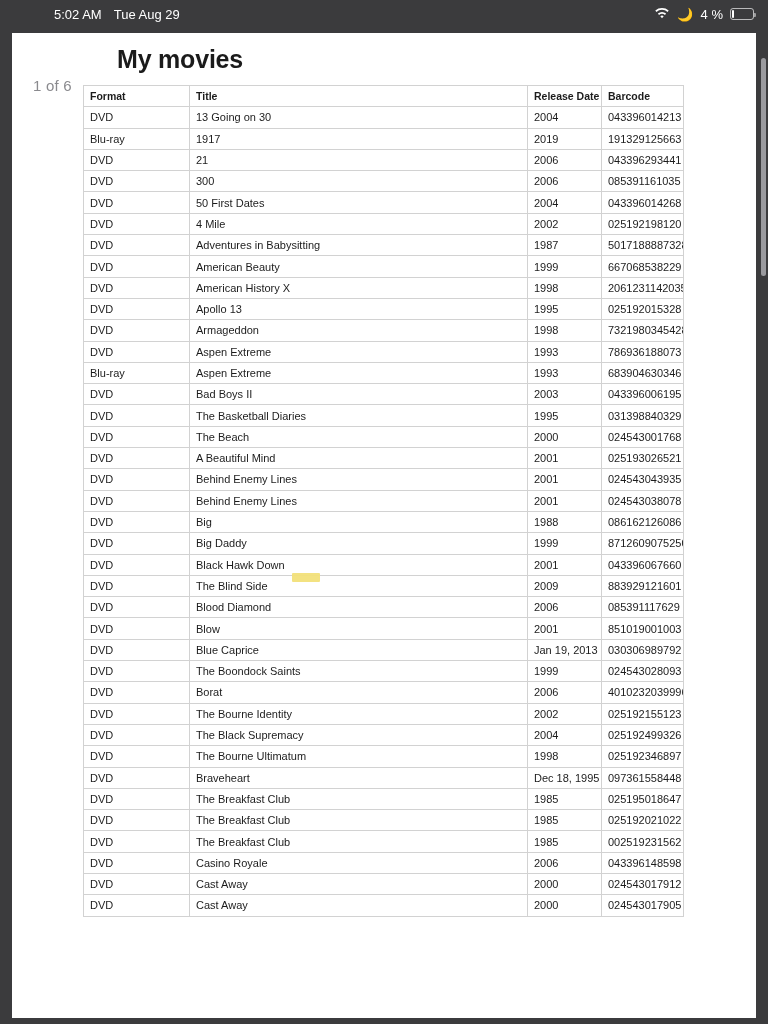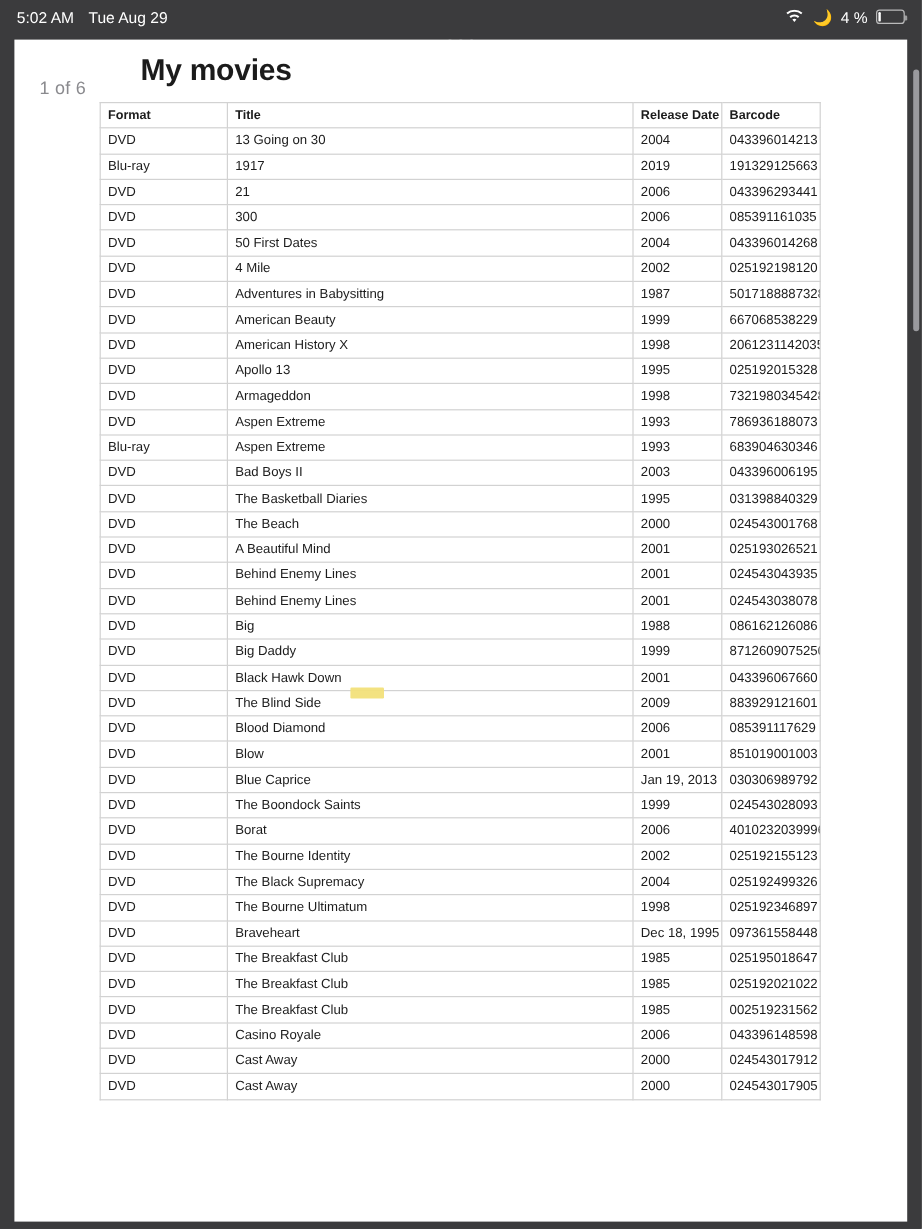--- a/index.html
+++ b/index.html
@@ -18,21 +18,21 @@
 
   
   .statusbar {
     position: absolute; top: 0; left: 0;
     width: 768px; height: 28px;
     display: flex; align-items: center;
     color: #ffffff;
     font-size: 13px;
     padding: 0 14px;
   }
-  .sb-left { display: flex; align-items: center; gap: 12px; white-space: nowrap; }
+  .sb-left { display: flex; align-items: center; gap: 12px; white-space: nowrap; margin-left: 40px; }
   .sb-right { margin-left: auto; display: flex; align-items: center; gap: 7px; }
   .wifi-icon { display: inline-block; width: 16px; height: 12px; position: relative; }
   .wifi-icon svg { display: block; }
   .moon-icon { font-size: 13px; line-height: 1; }
   .battery-pct { font-size: 13px; }
   .battery-shell {
     width: 24px; height: 12px; border: 1px solid rgba(255,255,255,0.65);
     border-radius: 3px; position: relative; display: inline-block;
   }
   .battery-shell::after {
@@ -71,21 +71,21 @@
   .page {
     position: absolute;
     left: 12px; top: 33px;
     width: 744px; height: 985px;
     background: #ffffff;
     overflow: hidden;
   }
 
   .page-counter {
     position: absolute;
-    left: 21px; top: 32px;
+    left: 21px; top: 44px;
     font-size: 15px;
     color: #8a8a8e;
     letter-spacing: 0.2px;
   }
 
   .doc-title {
     position: absolute;
     left: 65px; top: 12px;
     font-size: 25px;
     font-weight: bold;

